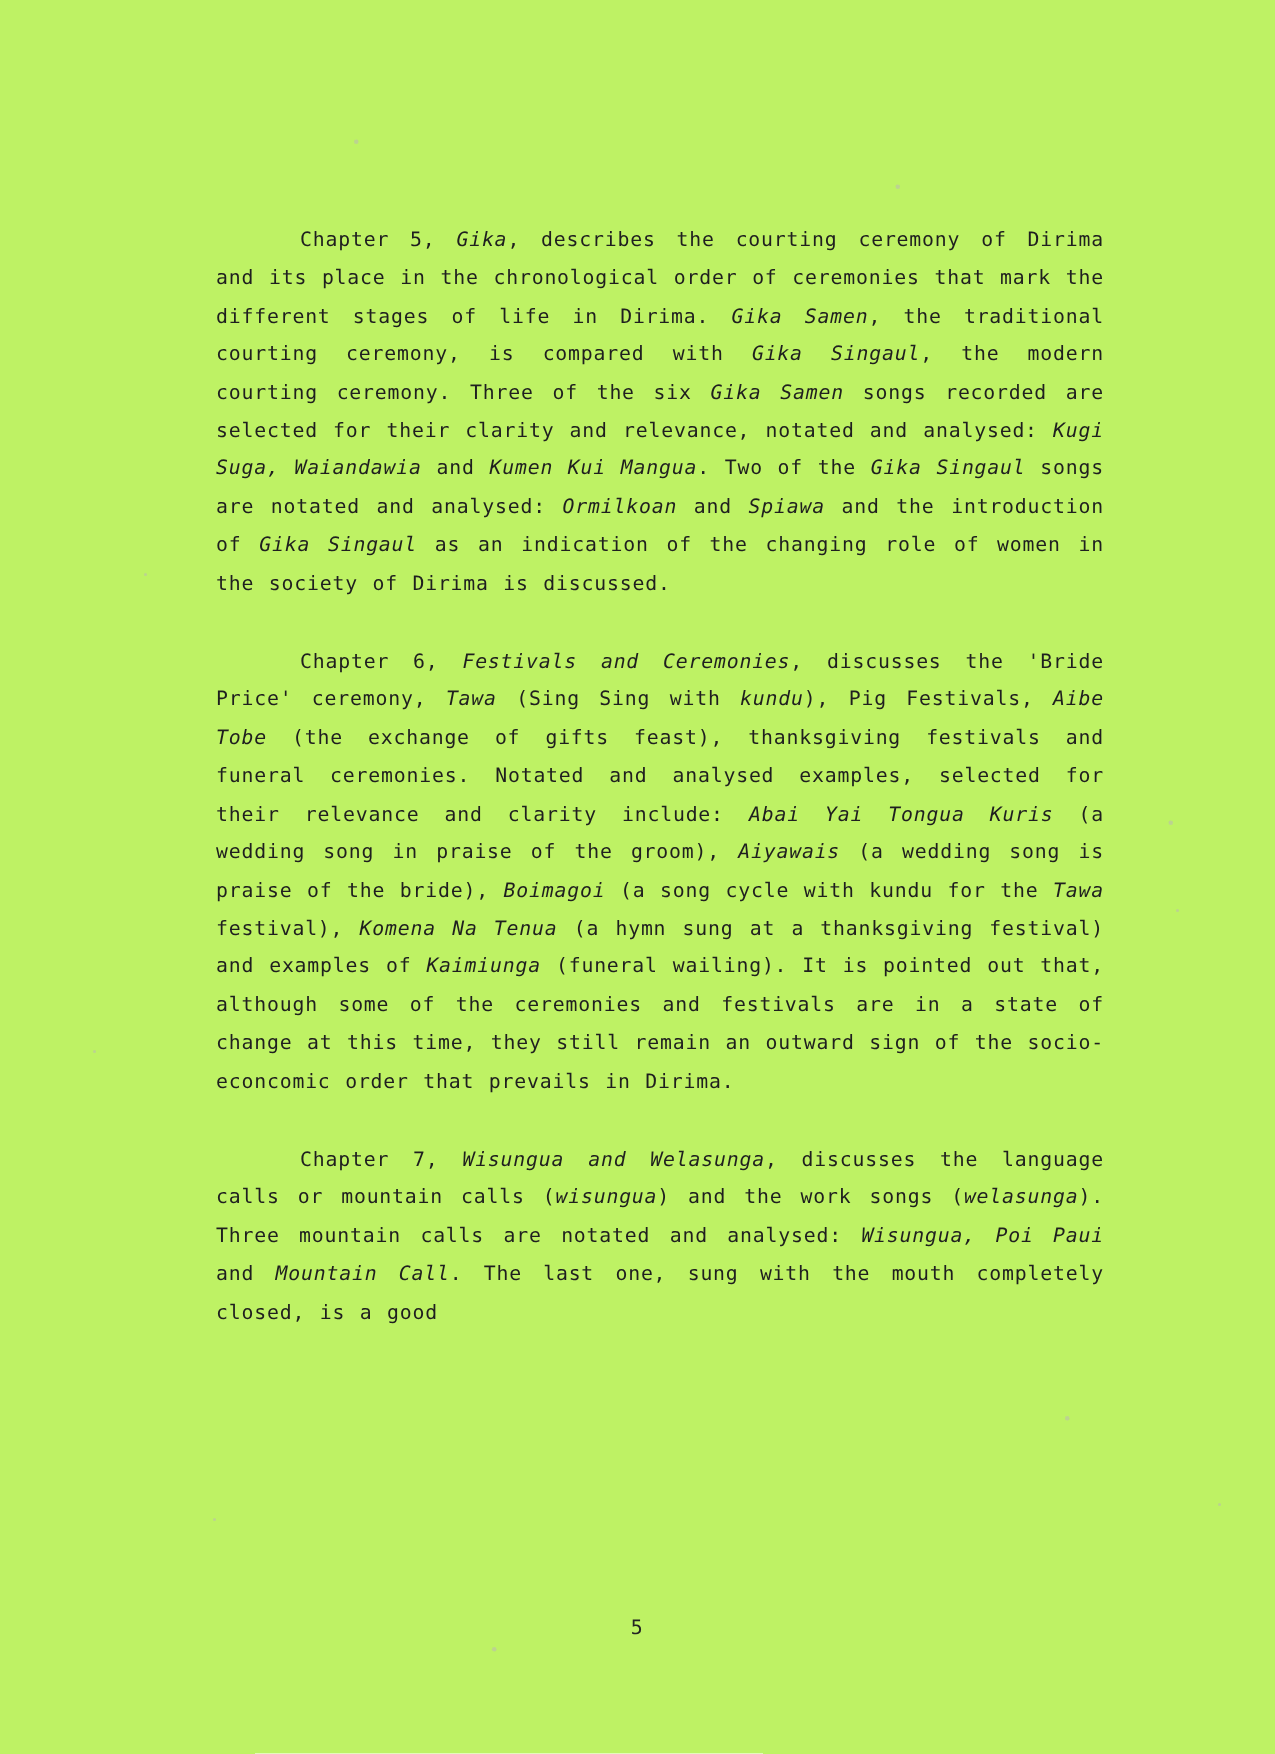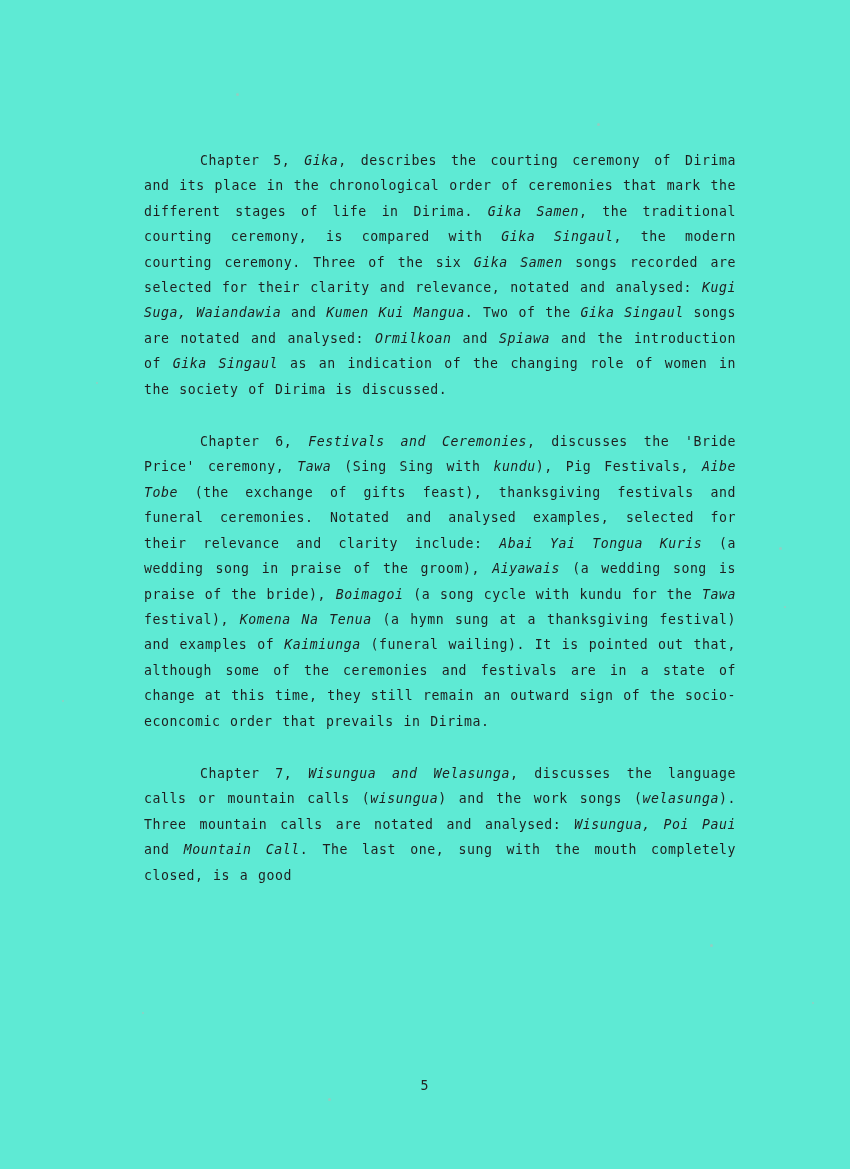--- a/index.html
+++ b/index.html
@@ -10,21 +10,21 @@
   body {
     width: 850px;
     height: 1169px;
     position: relative;
     font-family: "DejaVu Sans Mono", monospace;
     color: #1a1a1a;
   }
   .page {
     position: absolute;
     inset: 0;
-    background: #5eead4;
+    background: #bef264;
   }
   .speck {
     position: absolute;
     background: #b9b9b4;
     border-radius: 50%;
     opacity: 0.55;
   }
   .content {
     position: absolute;
     left: 144px;

